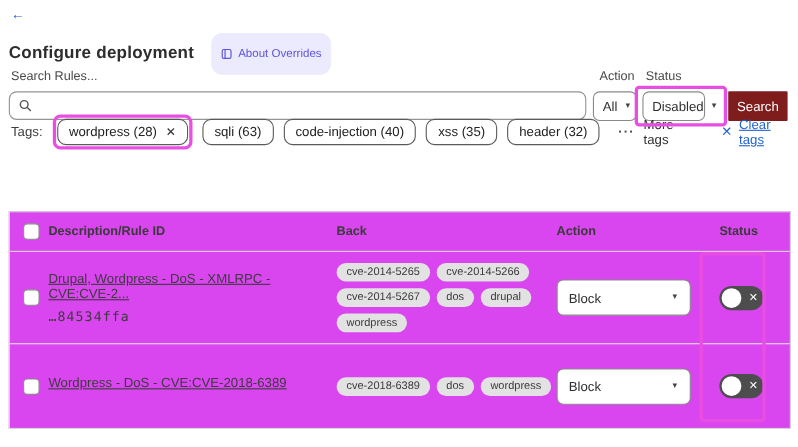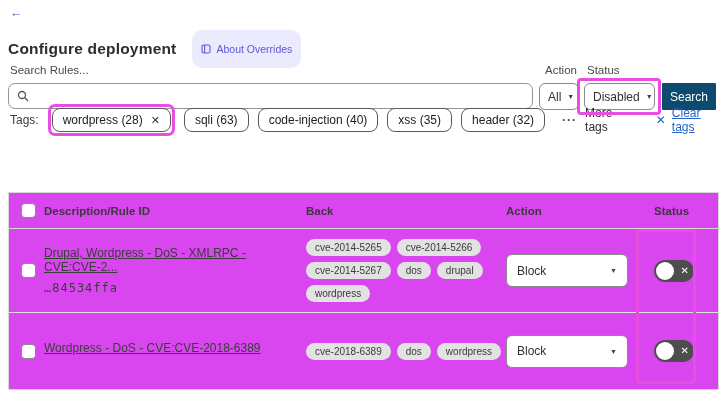--- a/index.html
+++ b/index.html
@@ -15,23 +15,23 @@
 
   
   .field-label { position:absolute; font-size:11.5px; color:#4a4a4a; }
   .lbl-search { left:10px; top:64px; }
   .lbl-action { left:545px; top:64px; }
   .lbl-status { left:587px; top:64px; }
   .search-box { position:absolute; left:8px; top:83px; width:525px; height:26px; border:1px solid #949494; border-radius:7px; display:flex; align-items:center; padding:0 8px; gap:6px; background:#fff; }
   .search-box input { border:none; outline:none; flex:1; font-size:12px; font-family:inherit; background:transparent; }
   .dropdown { position:absolute; height:27px; border:1px solid #8a8a8a; border-radius:6px; display:flex; align-items:center; justify-content:space-between; padding:0 8px; font-size:12px; color:#2f2f2f; background:#fff; cursor:pointer; gap:6px; white-space:nowrap; }
   .dd-action { left:539px; top:83px; width:40px; }
-  .dd-status { left:584px; top:83px; width:71px; }
+  .dd-status { left:584px; top:83px; width:57px; }
   .caret { font-size:7px; color:#444; }
-  .btn-search { position:absolute; left:662px; top:83px; width:54px; height:27px; background:#0c4a6e; color:#fff; border:none; border-radius:1px; font-size:12px; font-family:inherit; cursor:pointer; }
+  .btn-search { position:absolute; left:662px; top:83px; width:54px; height:27px; background:#7f1d1d; color:#fff; border:none; border-radius:1px; font-size:12px; font-family:inherit; cursor:pointer; }
 
   
   .hl { position:absolute; border:3px solid #e94ee2; border-radius:4px; pointer-events:none; z-index:5; }
   .hl-status-dd { left:577px; top:78px; width:84px; height:37px; }
   .hl-status-col { left:636px; top:229px; width:60px; height:155px; }
 
   
   .tags-row { position:absolute; left:10px; top:104px; height:32px; display:flex; align-items:center; gap:9px; font-size:12px; }
   .tags-label { color:#3d3d3d; }
   .chip { border:1px solid #5a5a5a; border-radius:8px; padding:4px 10px; font-size:12px; color:#222; display:flex; align-items:center; gap:8px; background:#fff; cursor:pointer; white-space:nowrap; }

